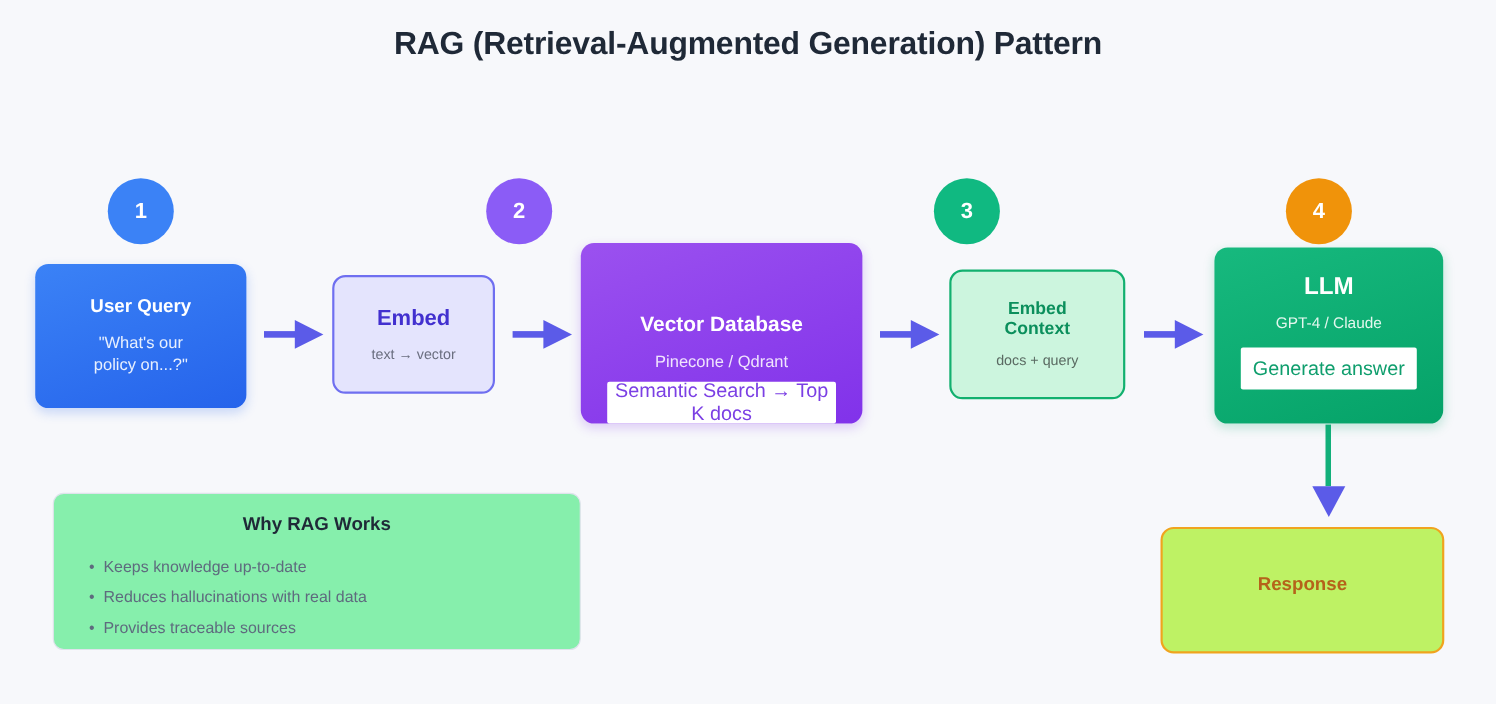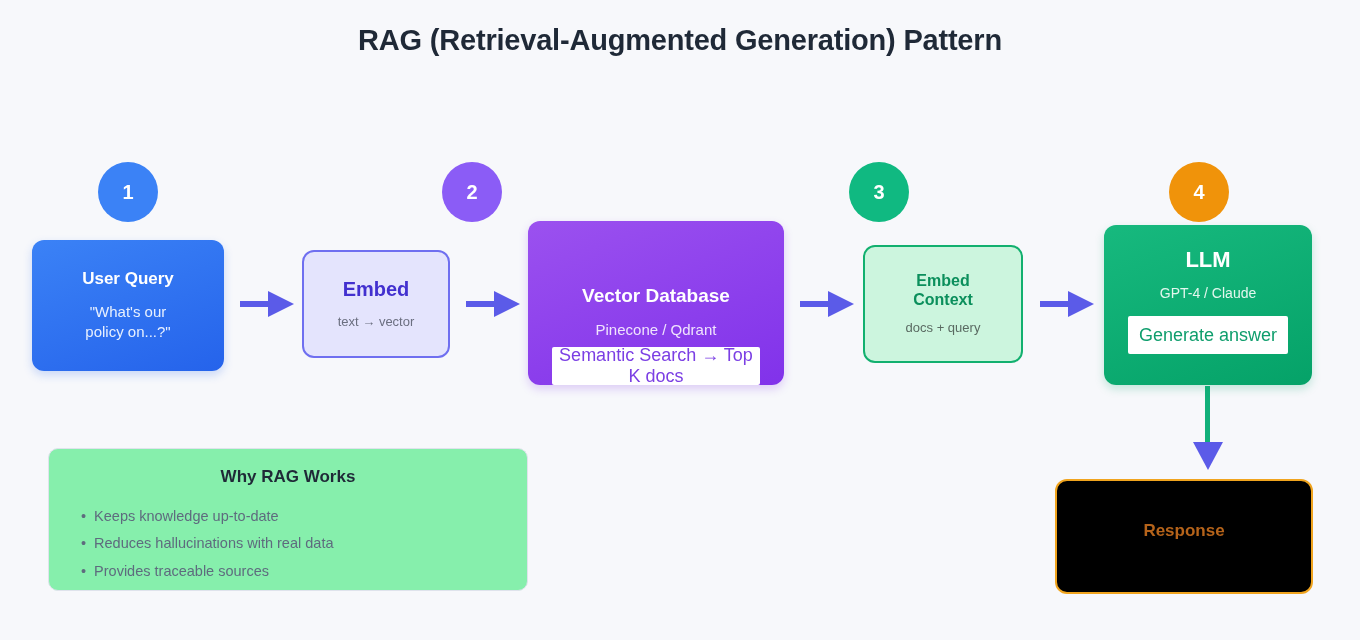--- a/index.html
+++ b/index.html
@@ -129,21 +129,21 @@
     justify-content: flex-start;
     padding-top: 22px;
   }
   #node-llm .n-title { font-size: 22px; margin-bottom: 11px; }
   #node-llm .n-sub { font-size: 14px; color: #e3f7ee; margin-bottom: 13px; }
   #node-llm .chip { width: 160px; height: 38px; color: #0f9e6d; }
 
   
   #node-response {
     left: 1055px; top: 479px; width: 258px; height: 115px;
-    background: #000000;
+    background: #bef264;
     border: 2px solid #f0a41e;
     color: #b5631a;
   }
   #node-response .n-title { font-size: 17px; color: #b5631a; margin-bottom: 10px; }
   #node-response .n-sub { font-size: 14px; color: #9a6420; line-height: 1.45; }
 
   
   #why-rag-panel {
     position: absolute;
     left: 48px; top: 448px; width: 480px; height: 143px;

